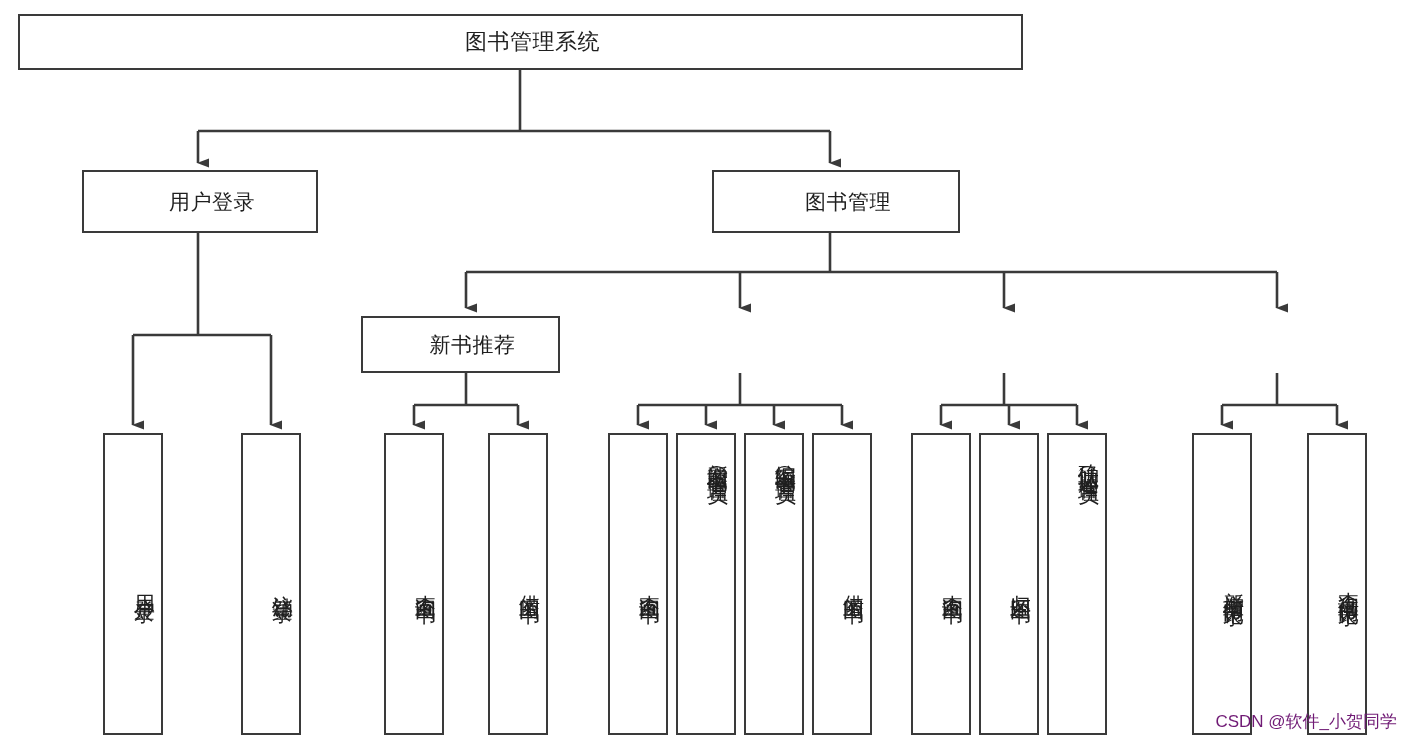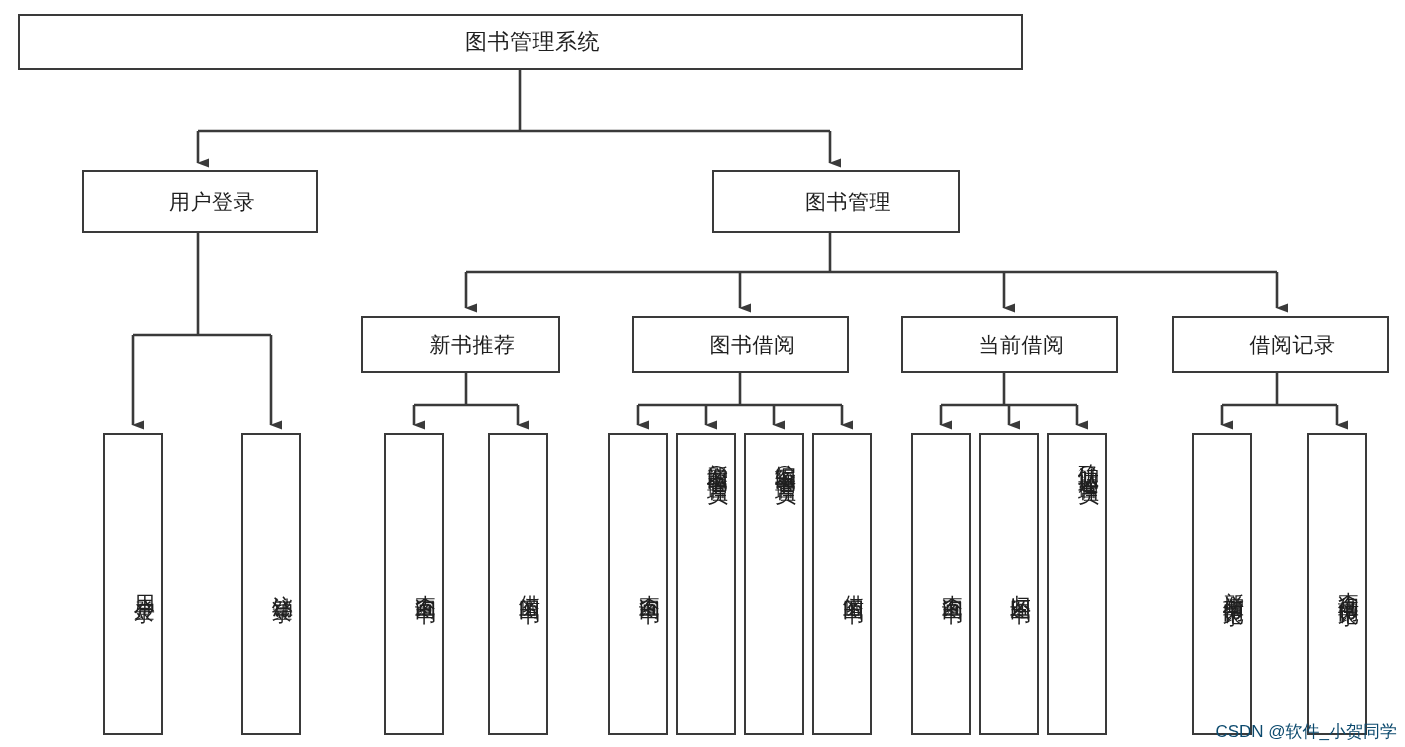--- a/index.html
+++ b/index.html
@@ -68,23 +68,23 @@
   .node.vert.tall .node-label {
     padding-top: 2px;
   }
   .node.vert.centered {
     align-items: center;
     padding-top: 0;
   }
   #watermark {
     position: absolute;
     right: 8px;
-    bottom: 4px;
+    bottom: 14px;
     font-size: 17px;
-    color: #0c4a6e;
+    color: #701a75;
     z-index: 6;
     white-space: nowrap;
     font-family: "Liberation Sans", "DejaVu Sans", sans-serif;
   }
 </style>
 </head>
 <body>
 
 <div id="diagram-root">
 
@@ -150,31 +150,22 @@
   </div>
 
   <div class="node horiz" style="left:712px; top:170px; width:248px; height:63px;">
     <span class="node-label">图书管理</span>
   </div>
 
   <div class="node horiz" style="left:361px; top:316px; width:199px; height:57px;">
     <span class="node-label">新书推荐</span>
   </div>
 
-  <div class="node horiz" style="left:632px; top:316px; width:217px; height:57px;">
-    <span class="node-label">图书借阅</span>
-  </div>
-
-  <div class="node horiz" style="left:901px; top:316px; width:217px; height:57px;">
-    <span class="node-label">当前借阅</span>
-  </div>
-
-  <div class="node horiz" style="left:1172px; top:316px; width:217px; height:57px;">
-    <span class="node-label">借阅记录</span>
-  </div>
+
+
 
   <div class="node vert centered" style="left:103px; top:433px; width:60px; height:302px;">
     <span class="node-label">用户登录</span>
   </div>
 
   <div class="node vert centered" style="left:241px; top:433px; width:60px; height:302px;">
     <span class="node-label">注销登录</span>
   </div>
 
   <div class="node vert centered" style="left:384px; top:433px; width:60px; height:302px;">

